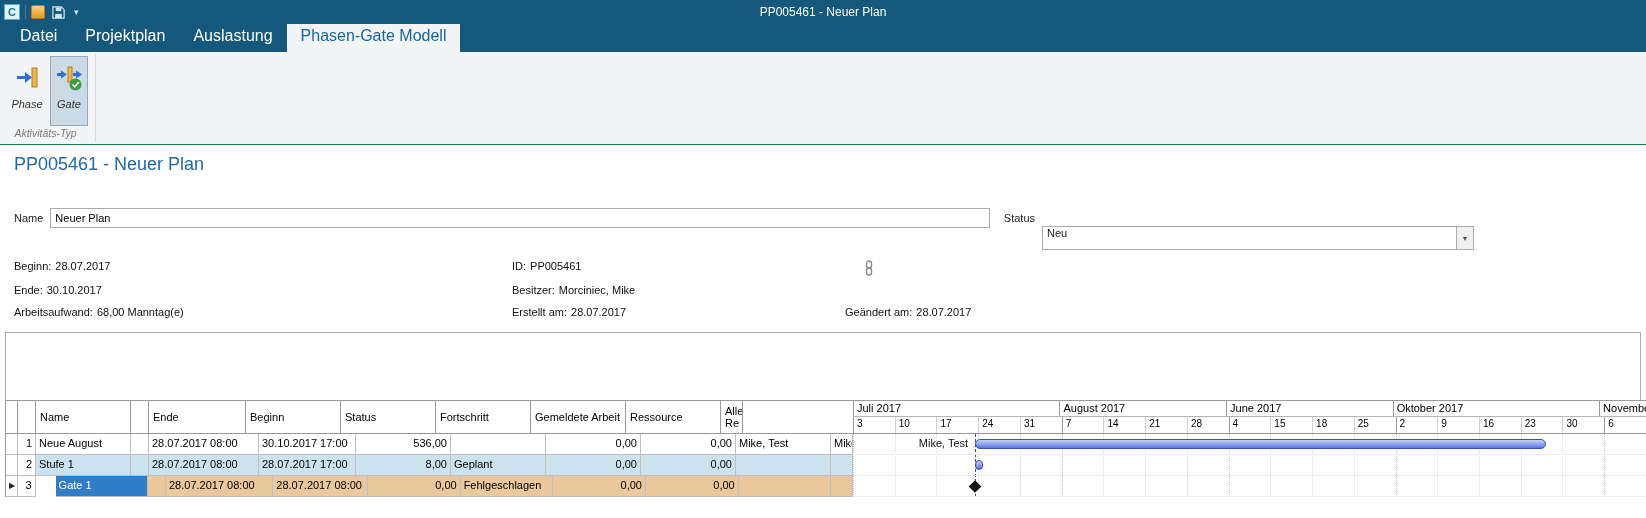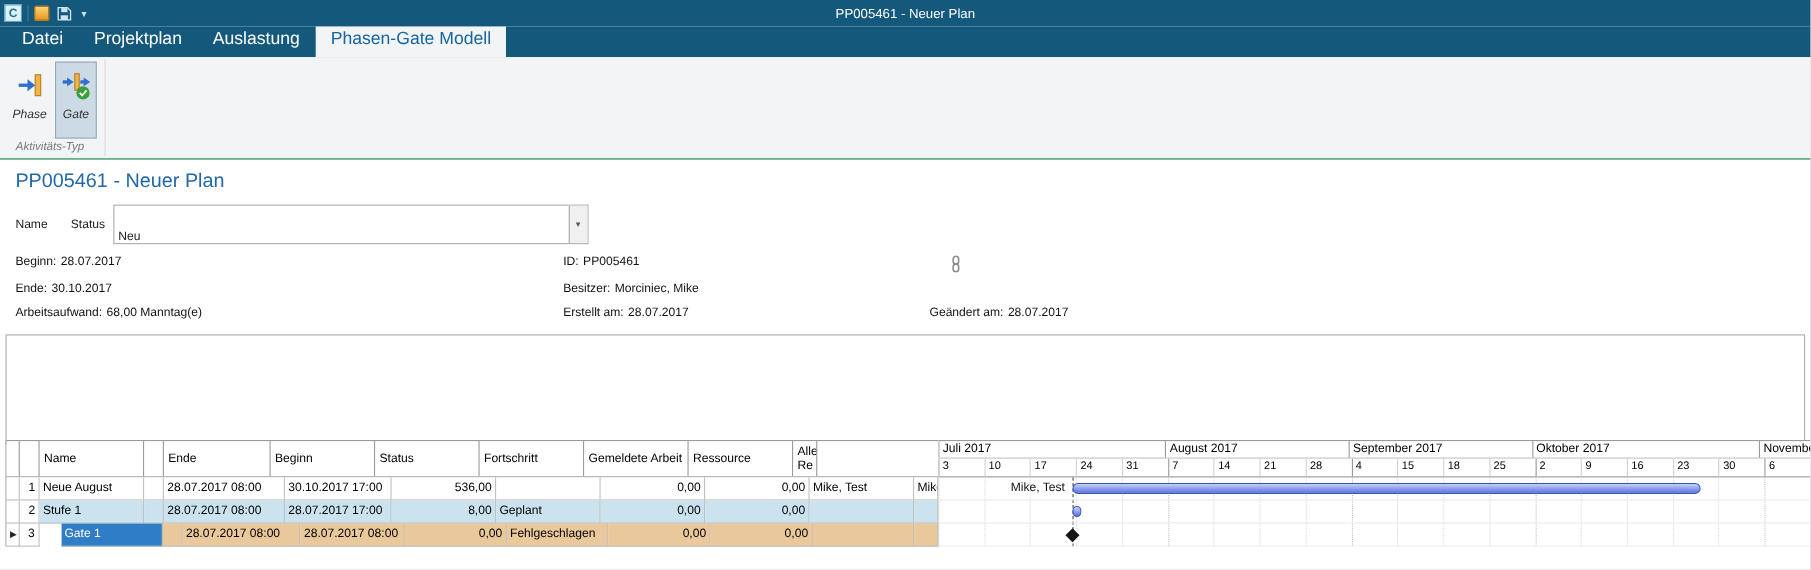--- a/index.html
+++ b/index.html
@@ -30,21 +30,21 @@
   .rbtn .ric { width:27px; height:27px; margin-bottom:7px; }
   .group-label { position:absolute; bottom:3px; left:0; right:8px; text-align:center; font-size:10.5px; color:#7a7a7a; }
 
   
   .content { position:relative; }
   .heading { margin:9px 0 0 14px; font-size:18px; color:#2268a8; }
   .name-row { display:flex; align-items:center; margin:11px 172px 0 14px; font-size:11px; color:#222; }
   .name-row .flabel { margin-right:7px; }
   .tinput { flex:1; height:20px; border:1px solid #ababab; background:#fff; font-size:11px; padding:3px 4px; color:#000; }
   .flabel.status { margin:0 7px 0 14px; }
-  .tselect { width:432px; height:36px; border:1px solid #ababab; background:#fff; display:flex; align-items:flex-end; font-size:11px; }
+  .tselect { width:432px; height:24px; border:1px solid #ababab; background:#fff; display:flex; align-items:flex-start; font-size:11px;margin-top:40px; }
   .tselect .val { flex:1; padding:0 4px; }
   .tselect .dd { width:17px; height:100%; border-left:1px solid #ababab; background:#f0f0f0; display:flex; align-items:center; justify-content:center; font-size:7px; color:#555; }
   .info { position:relative; height:66px; margin-top:8px; font-size:11px; color:#111; }
   .ifield { position:absolute; white-space:nowrap; }
   .ifield .ilabel { margin-right:4px; }
   .chain { position:absolute; left:864px; top:2px; }
   .desc { margin:8px 5px 0 5px; height:100px; border:1px solid #ababab; background:#fff; }
 
   
   .gridpane { position:absolute; left:5px; right:0; top:400px; display:flex; font-size:11px; }
@@ -140,20 +140,21 @@
       </div>
       <div class="group-label">Aktivitäts-Typ</div>
     </div>
   </div>
 
   <div class="content">
     <div class="heading">PP005461 - Neuer Plan</div>
 
     <div class="name-row">
       <span class="flabel">Name</span>
+      <div class="tinput">Neuer Plan</div>
       <span class="flabel status">Status</span>
       <div class="tselect">
         <span class="val">Neu</span>
         <span class="dd">▼</span>
       </div>
     </div>
 
     <div class="info">
       <span class="ifield" style="left:14px; top:2px">
         <span class="ilabel">Beginn:</span><span>28.07.2017</span>
@@ -247,21 +248,21 @@
         <div class="td c-gem num-cell bg-tan">0,00</div>
         <div class="td c-res bg-tan"></div>
         <div class="td c-alle bg-tan"></div>
       </div>
     </div>
 
     <div class="gantt">
       <div class="gmonths">
         <div class="gmonth m5">Juli 2017</div>
         <div class="gmonth m4">August 2017</div>
-        <div class="gmonth m4">September 2017</div>
+        <div class="gmonth m4">June 2017</div>
         <div class="gmonth m5">Oktober 2017</div>
         <div class="gmonth m1">November 2017</div>
       </div>
       <div class="gweeks">
         <div class="gweek ms">3</div>
         <div class="gweek">10</div>
         <div class="gweek">17</div>
         <div class="gweek">24</div>
         <div class="gweek">31</div>
         <div class="gweek ms">7</div>

